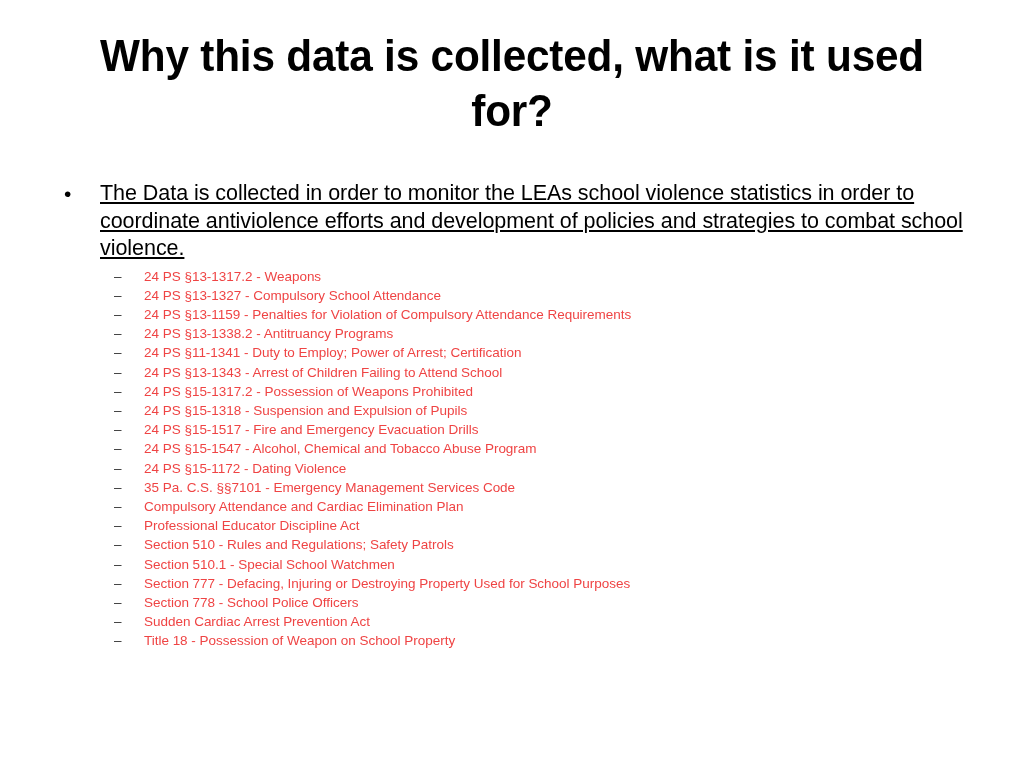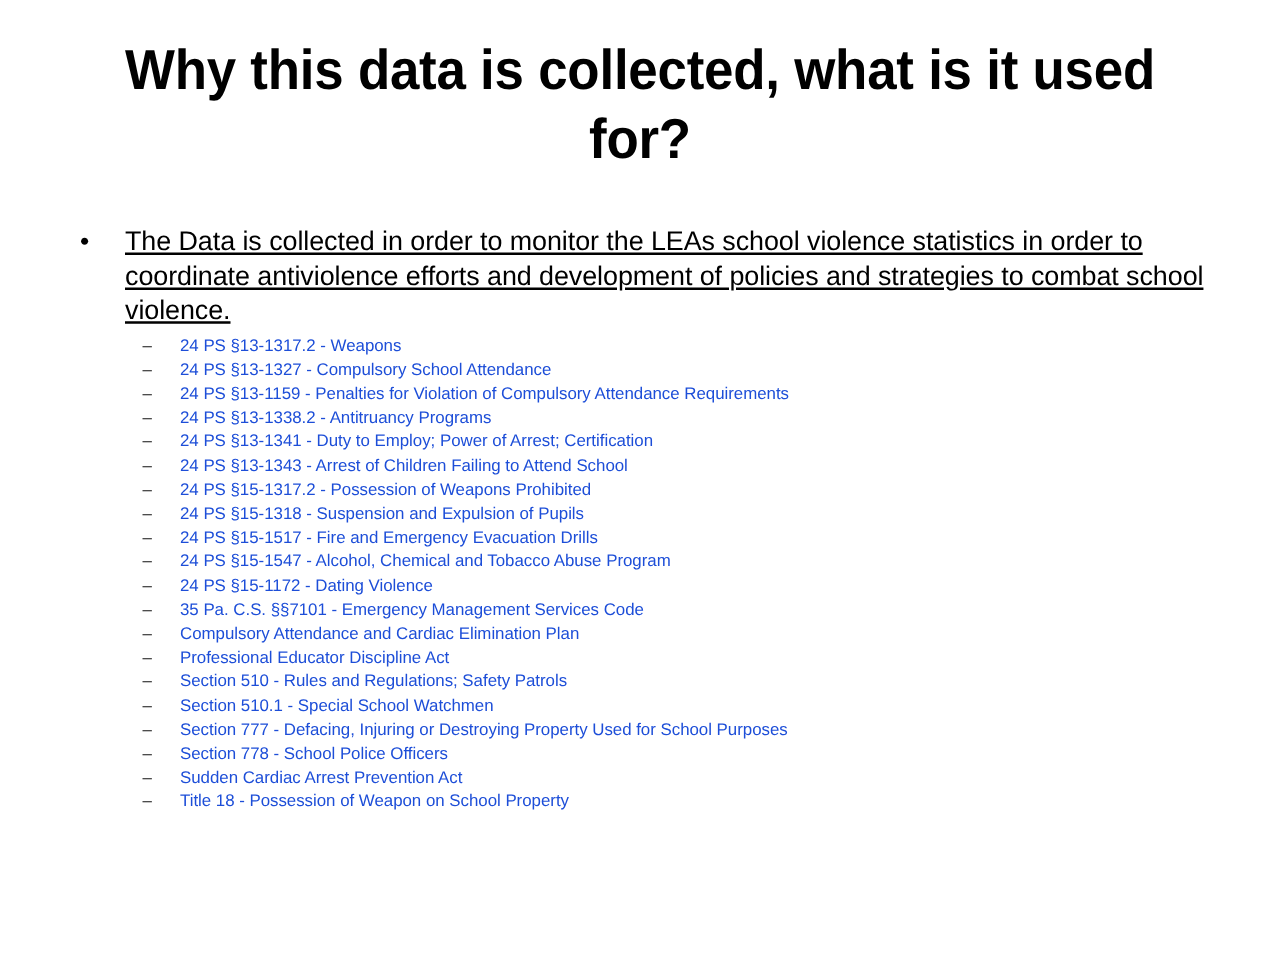--- a/index.html
+++ b/index.html
@@ -93,21 +93,21 @@
     box-sizing: border-box;
     padding-left: 58px;
     font-size: 13.5px;
     line-height: 19.2px;
     color: #2b2b2b;
   }
   .bullet-l2 .text {
     flex: 1 1 auto;
     font-size: 13.5px;
     line-height: 19.2px;
-    color: #1d4ed8;
+    color: #ef4444;
     white-space: nowrap;
     letter-spacing: -0.02px;
   }
 </style>
 </head>
 <body>
 
 <div class="slide" style="background: rgb(255, 255, 255); color: rgb(0, 0, 0);">
 
   <h1 class="slide-title">Why this data is collected, what is it used for?</h1>
@@ -131,21 +131,21 @@
         <li class="bullet-l2">
           <span class="marker">–</span>
           <span class="text">24 PS §13-1159 - Penalties for Violation of Compulsory Attendance Requirements</span>
         </li>
         <li class="bullet-l2">
           <span class="marker">–</span>
           <span class="text">24 PS §13-1338.2 - Antitruancy Programs</span>
         </li>
         <li class="bullet-l2">
           <span class="marker">–</span>
-          <span class="text">24 PS §13-1341 - Duty to Employ; Power of Arrest; Certification</span>
+          <span class="text">24 PS §11-1341 - Duty to Employ; Power of Arrest; Certification</span>
         </li>
         <li class="bullet-l2">
           <span class="marker">–</span>
           <span class="text">24 PS §13-1343 - Arrest of Children Failing to Attend School</span>
         </li>
         <li class="bullet-l2">
           <span class="marker">–</span>
           <span class="text">24 PS §15-1317.2 - Possession of Weapons Prohibited</span>
         </li>
         <li class="bullet-l2">

